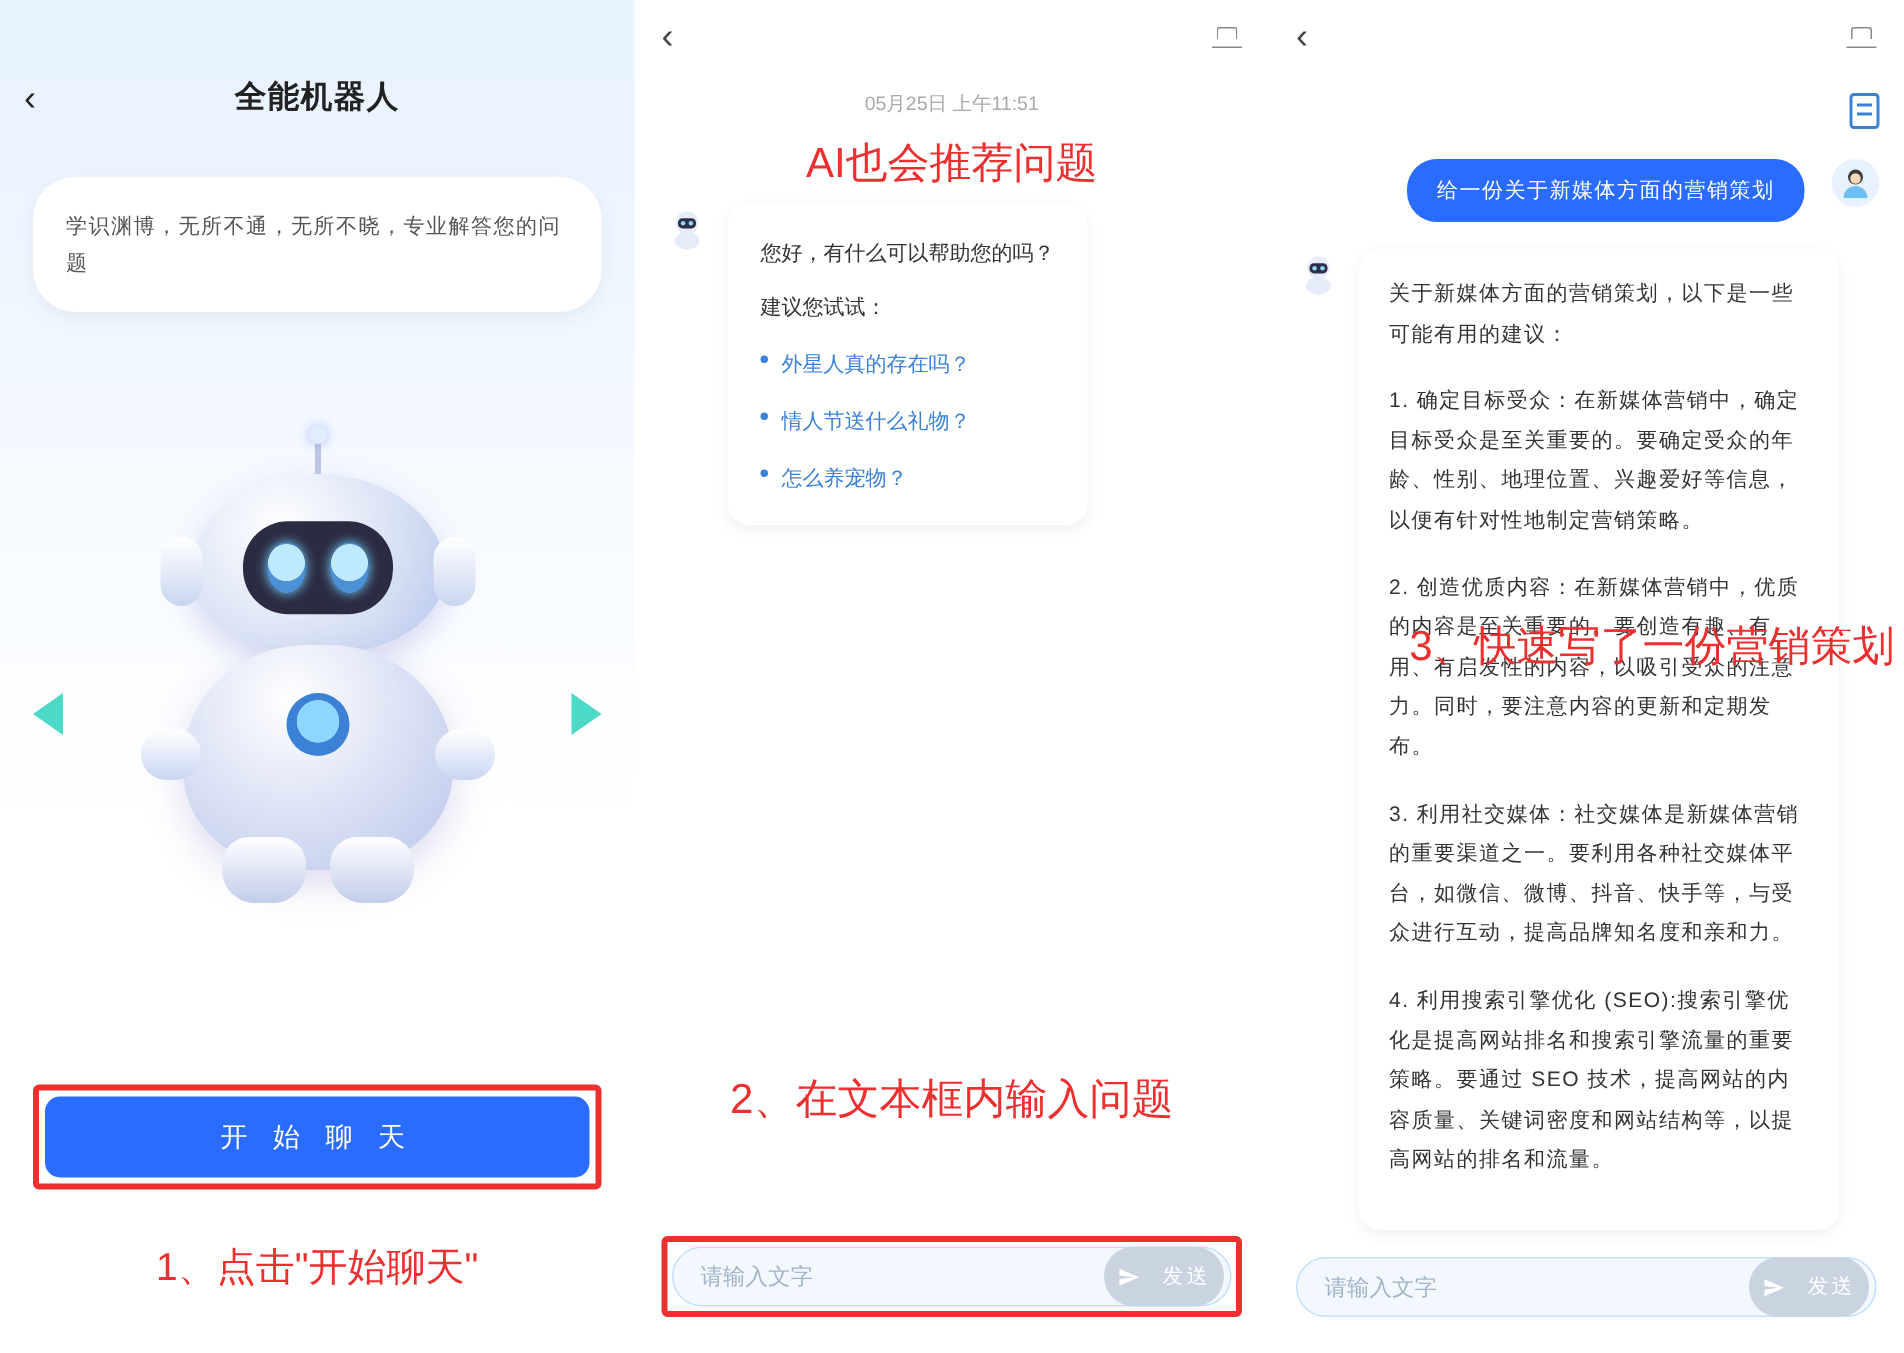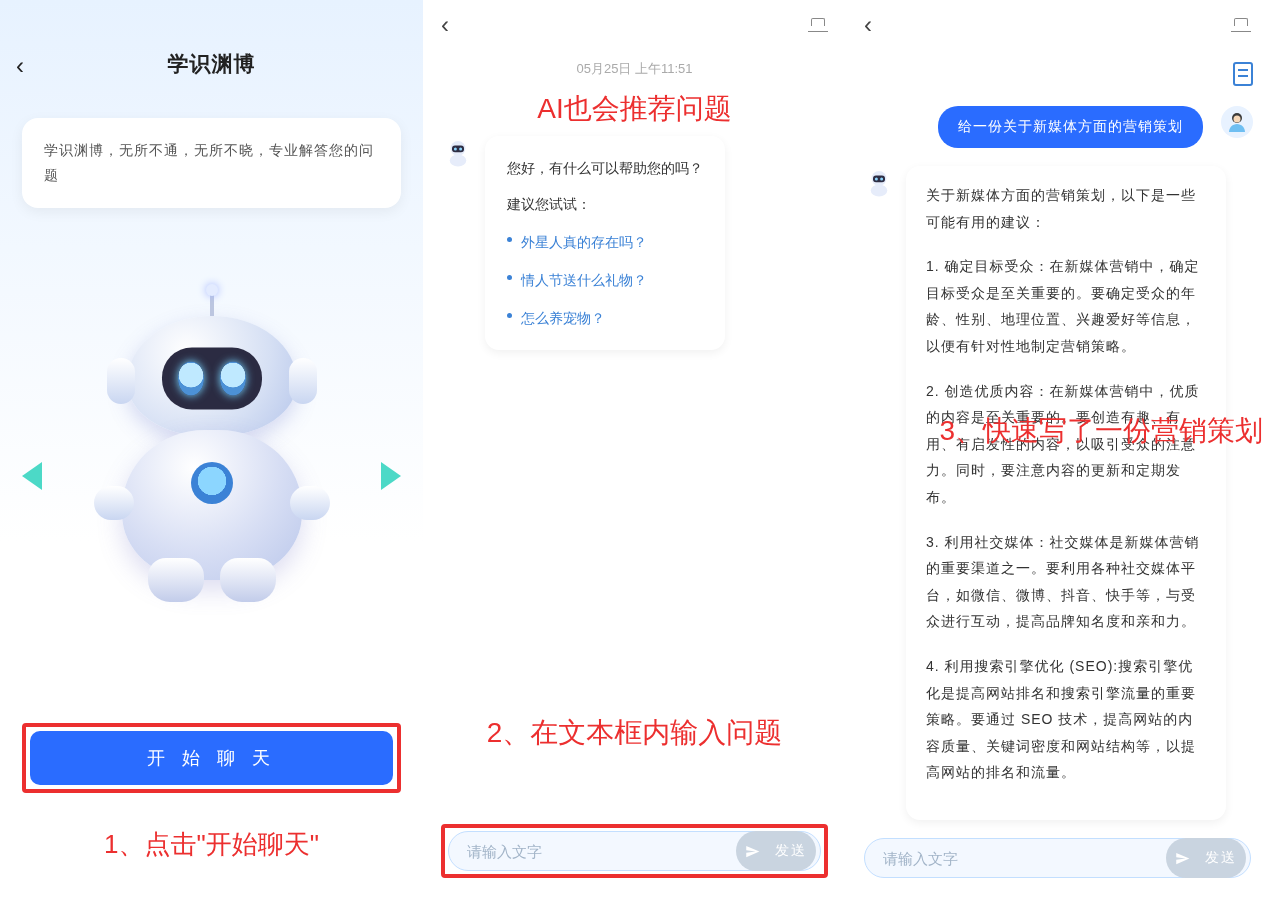--- a/index.html
+++ b/index.html
@@ -16,21 +16,21 @@
       height: 902px;
       position: relative;
       background: #fff;
       overflow: hidden;
     }
     
     .s1 { background: linear-gradient(180deg, #e7f2ff 0%, #ffffff 60%); display: flex; flex-direction: column; }
     .s1-header { padding: 50px 18px 10px; position: relative; }
     .s1-back { position: absolute; left: 16px; top: 52px; font-size: 24px; color: #222; }
     .s1-title { text-align: center; font-size: 21px; font-weight: 600; color: #222; letter-spacing: 1px; }
-    .s1-intro { margin: 30px 22px 0; background: #fff; border-radius: 16px; padding: 20px 22px; box-shadow: 0 4px 14px rgba(0,0,0,0.06); font-size: 14px; color: #555; line-height: 1.8; letter-spacing: 1px; }
+    .s1-intro { margin: 30px 22px 0; background: #fff; border-radius: 28px; padding: 20px 22px; box-shadow: 0 4px 14px rgba(0,0,0,0.06); font-size: 14px; color: #555; line-height: 1.8; letter-spacing: 1px; }
     .s1-illu { flex: 1; position: relative; display: flex; align-items: center; justify-content: center; margin-top: 30px; }
     .s1-arrow { position: absolute; top: 50%; transform: translateY(-50%); width: 0; height: 0; border-top: 14px solid transparent; border-bottom: 14px solid transparent; }
     .s1-arrow.left { left: 22px; border-right: 20px solid #4cd9c7; }
     .s1-arrow.right { right: 22px; border-left: 20px solid #4cd9c7; }
     .robot {
       width: 280px; height: 320px; position: relative; display: flex; flex-direction: column; align-items: center;
     }
     .robot-head { width: 170px; height: 120px; background: radial-gradient(circle at 35% 30%, #fff, #d6e0f4 60%, #b4c4ea); border-radius: 50% 50% 46% 46% / 55% 55% 45% 45%; position: relative; box-shadow: 0 8px 20px rgba(100,110,200,.25); }
     .robot-face { position: absolute; left: 50%; top: 50%; transform: translate(-50%,-46%); width: 100px; height: 62px; background: #2b2b42; border-radius: 30px; display:flex;align-items:center;justify-content:center;gap:16px; }
     .robot-eye { width: 26px; height: 34px; background: radial-gradient(circle at 50% 40%, #bfe9ff 0 50%, #4c91d6 52%); border-radius: 50%; box-shadow: 0 0 8px #78d6ff; }
@@ -85,21 +85,21 @@
     .doc-ico::before,.doc-ico::after{content:"";position:absolute;left:3px;right:3px;height:2px;background:#3b82d6;} .doc-ico::before{top:5px}.doc-ico::after{top:11px}
     .anno3 { position:absolute; left:0; right:0; top:362px; color:#ec2f2f; font-size:28px; text-align:right; padding-right:6px; font-weight:500;}
     .long-text p { margin-bottom:18px; }
   </style>
 </head>
 <body>
 
 <div class="screen s1">
   <div class="s1-header">
     <span class="s1-back">‹</span>
-    <div class="s1-title">学识渊博</div>
+    <div class="s1-title">全能机器人</div>
   </div>
   <div class="s1-intro">学识渊博，无所不通，无所不晓，专业解答您的问题</div>
   <div class="s1-illu">
     <div class="s1-arrow left"></div>
     <div class="robot">
       <div class="robot-head">
         <div class="robot-antenna"></div>
         <div class="robot-ear left"></div>
           <div class="robot-ear right"></div>
         <div class="robot-face">

